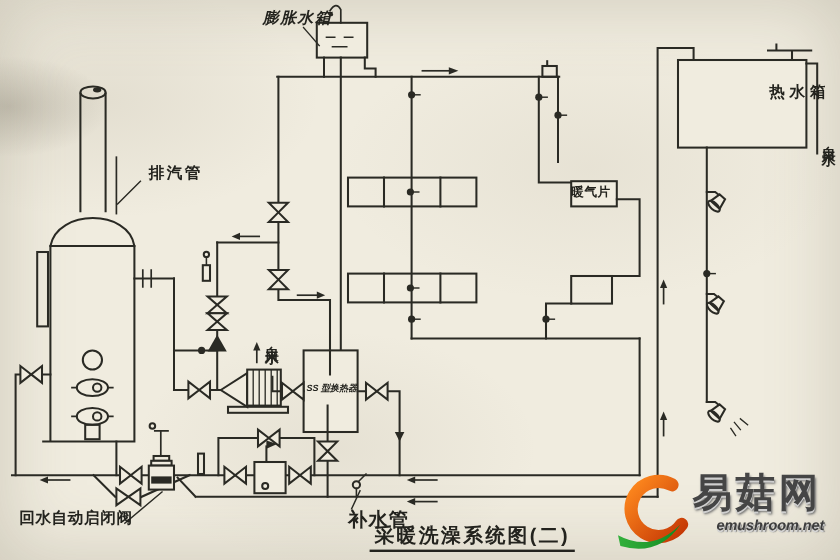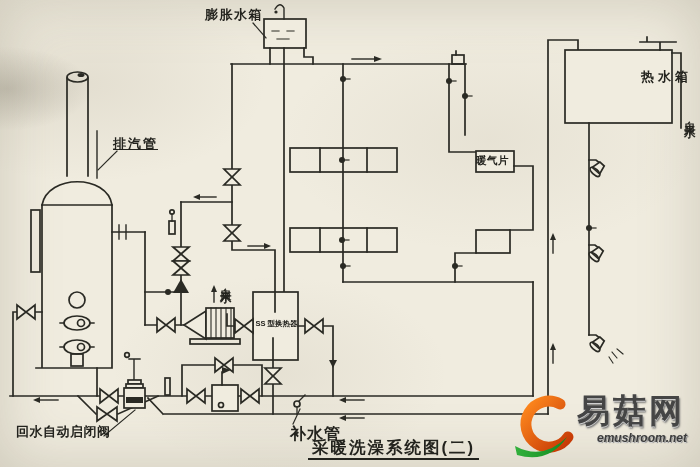--- a/index.html
+++ b/index.html
@@ -11,27 +11,27 @@
       radial-gradient(240px 140px at 40% 80%, rgba(140,130,110,.10), transparent 70%),
       radial-gradient(120px 60px  at 1% 19%, rgba(90,85,70,.25), transparent 70%),
       #f0ecdf;
     box-shadow: inset 0 0 60px rgba(120,110,88,.28);
     font-family:"Liberation Sans","DejaVu Sans",sans-serif;
     color:#23231e;
   }
   svg{position:absolute;left:0;top:0;}
   .lbl{position:absolute;font-weight:bold;color:#23231e;white-space:nowrap;line-height:1.1;}
   .vert{writing-mode:vertical-rl;text-orientation:upright;}
-  .lbl-expansion{left:205px;top:8px;font-size:13px;letter-spacing:1.5px;}
-  .lbl-exhaust{left:113px;top:137px;font-size:13px;letter-spacing:2px;text-decoration:underline;}
+  .lbl-expansion{left:219px;top:8px;font-size:13px;letter-spacing:1.5px;font-style:italic;}
+  .lbl-exhaust{left:124px;top:137px;font-size:13px;letter-spacing:2px;}
   .lbl-hotwater{left:565px;top:70px;width:107px;text-align:center;font-size:13px;letter-spacing:4px;padding-left:48px;}
   .lbl-tapright{left:683px;top:112px;font-size:11.5px;letter-spacing:3px;}
   .lbl-radiator{left:476px;top:155px;width:16px;text-align:center;font-size:10.5px;letter-spacing:0.5px;}
   .lbl-tapmid{left:219px;top:279px;font-size:11.5px;letter-spacing:2px;}
-  .lbl-hx{left:254px;top:320px;width:45px;text-align:center;font-size:7.5px;letter-spacing:0px;}
+  .lbl-hx{left:254px;top:320px;width:45px;text-align:center;font-size:7.5px;letter-spacing:0px;font-style:italic;}
   .lbl-returnvalve{left:16px;top:425px;font-size:13px;letter-spacing:0.5px;text-align:center;}
   .lbl-makeup{left:290px;top:425px;font-size:16px;letter-spacing:1px;}
   .lbl-title{left:308px;top:438px;font-size:16.5px;letter-spacing:2px;
     border-bottom:2px solid #23231e;padding:0 4px 2px 4px;}
   .logo-name{left:577px;top:393px;font-size:33px;letter-spacing:3px;color:#454545;
     text-shadow:0 1px 0 #cfcfcf,1px 2px 2px #6f6f6f;}
   .logo-domain{left:597px;top:432px;font-size:12px;font-style:italic;color:#3d3d3d;
     text-shadow:0 1px 0 #d5d5d5,1px 1px 1px #777;}
 </style>
 </head>

